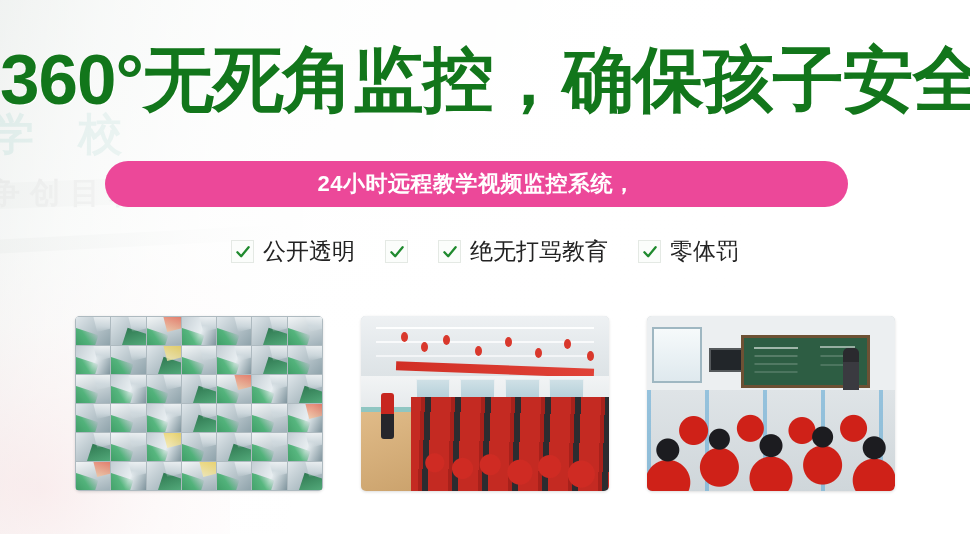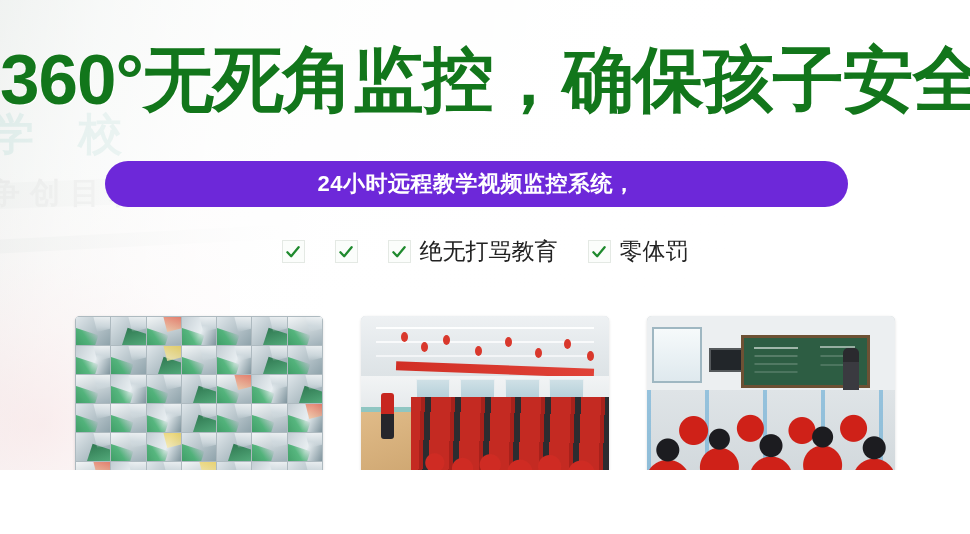--- a/index.html
+++ b/index.html
@@ -7,21 +7,21 @@
     padding: 0;
     background: #ffffff;
   }
   body {
     font-family: "Liberation Sans", "DejaVu Sans", sans-serif;
   }
 
   .banner-root {
     position: relative;
     width: 970px;
-    height: 470px;
+    height: 534px;
     overflow: hidden;
     background: #ffffff;
   }
 
   
   .bg-photo {
     position: absolute;
     inset: 0;
     background:
       linear-gradient(100deg,
@@ -119,21 +119,21 @@
   }
 
   
   .pill {
     position: absolute;
     left: 105px;
     top: 161px;
     width: 743px;
     height: 46px;
     border-radius: 23px;
-    background: #6d28d9;
+    background: #ec4899;
     display: flex;
     align-items: center;
     justify-content: center;
   }
   .pill-inner {
     display: flex;
     align-items: center;
     gap: 56px;
   }
   .pill-text {
@@ -375,20 +375,21 @@
   </div>
 
   <div class="features">
 
     <div class="feature">
       <span class="check-box">
         <svg width="16" height="16" viewBox="0 0 16 16" aria-hidden="true">
           <path d="M2.4 8.3 L6.2 12.2 L13.6 3.2" fill="none" stroke="#1f8a2e" stroke-width="2.3" stroke-linecap="round" stroke-linejoin="round"></path>
         </svg>
       </span>
+      <span class="feature-label">公开透明</span>
     </div>
 
     <div class="feature">
       <span class="check-box">
         <svg width="16" height="16" viewBox="0 0 16 16" aria-hidden="true">
           <path d="M2.4 8.3 L6.2 12.2 L13.6 3.2" fill="none" stroke="#1f8a2e" stroke-width="2.3" stroke-linecap="round" stroke-linejoin="round"></path>
         </svg>
       </span>
     </div>
 

